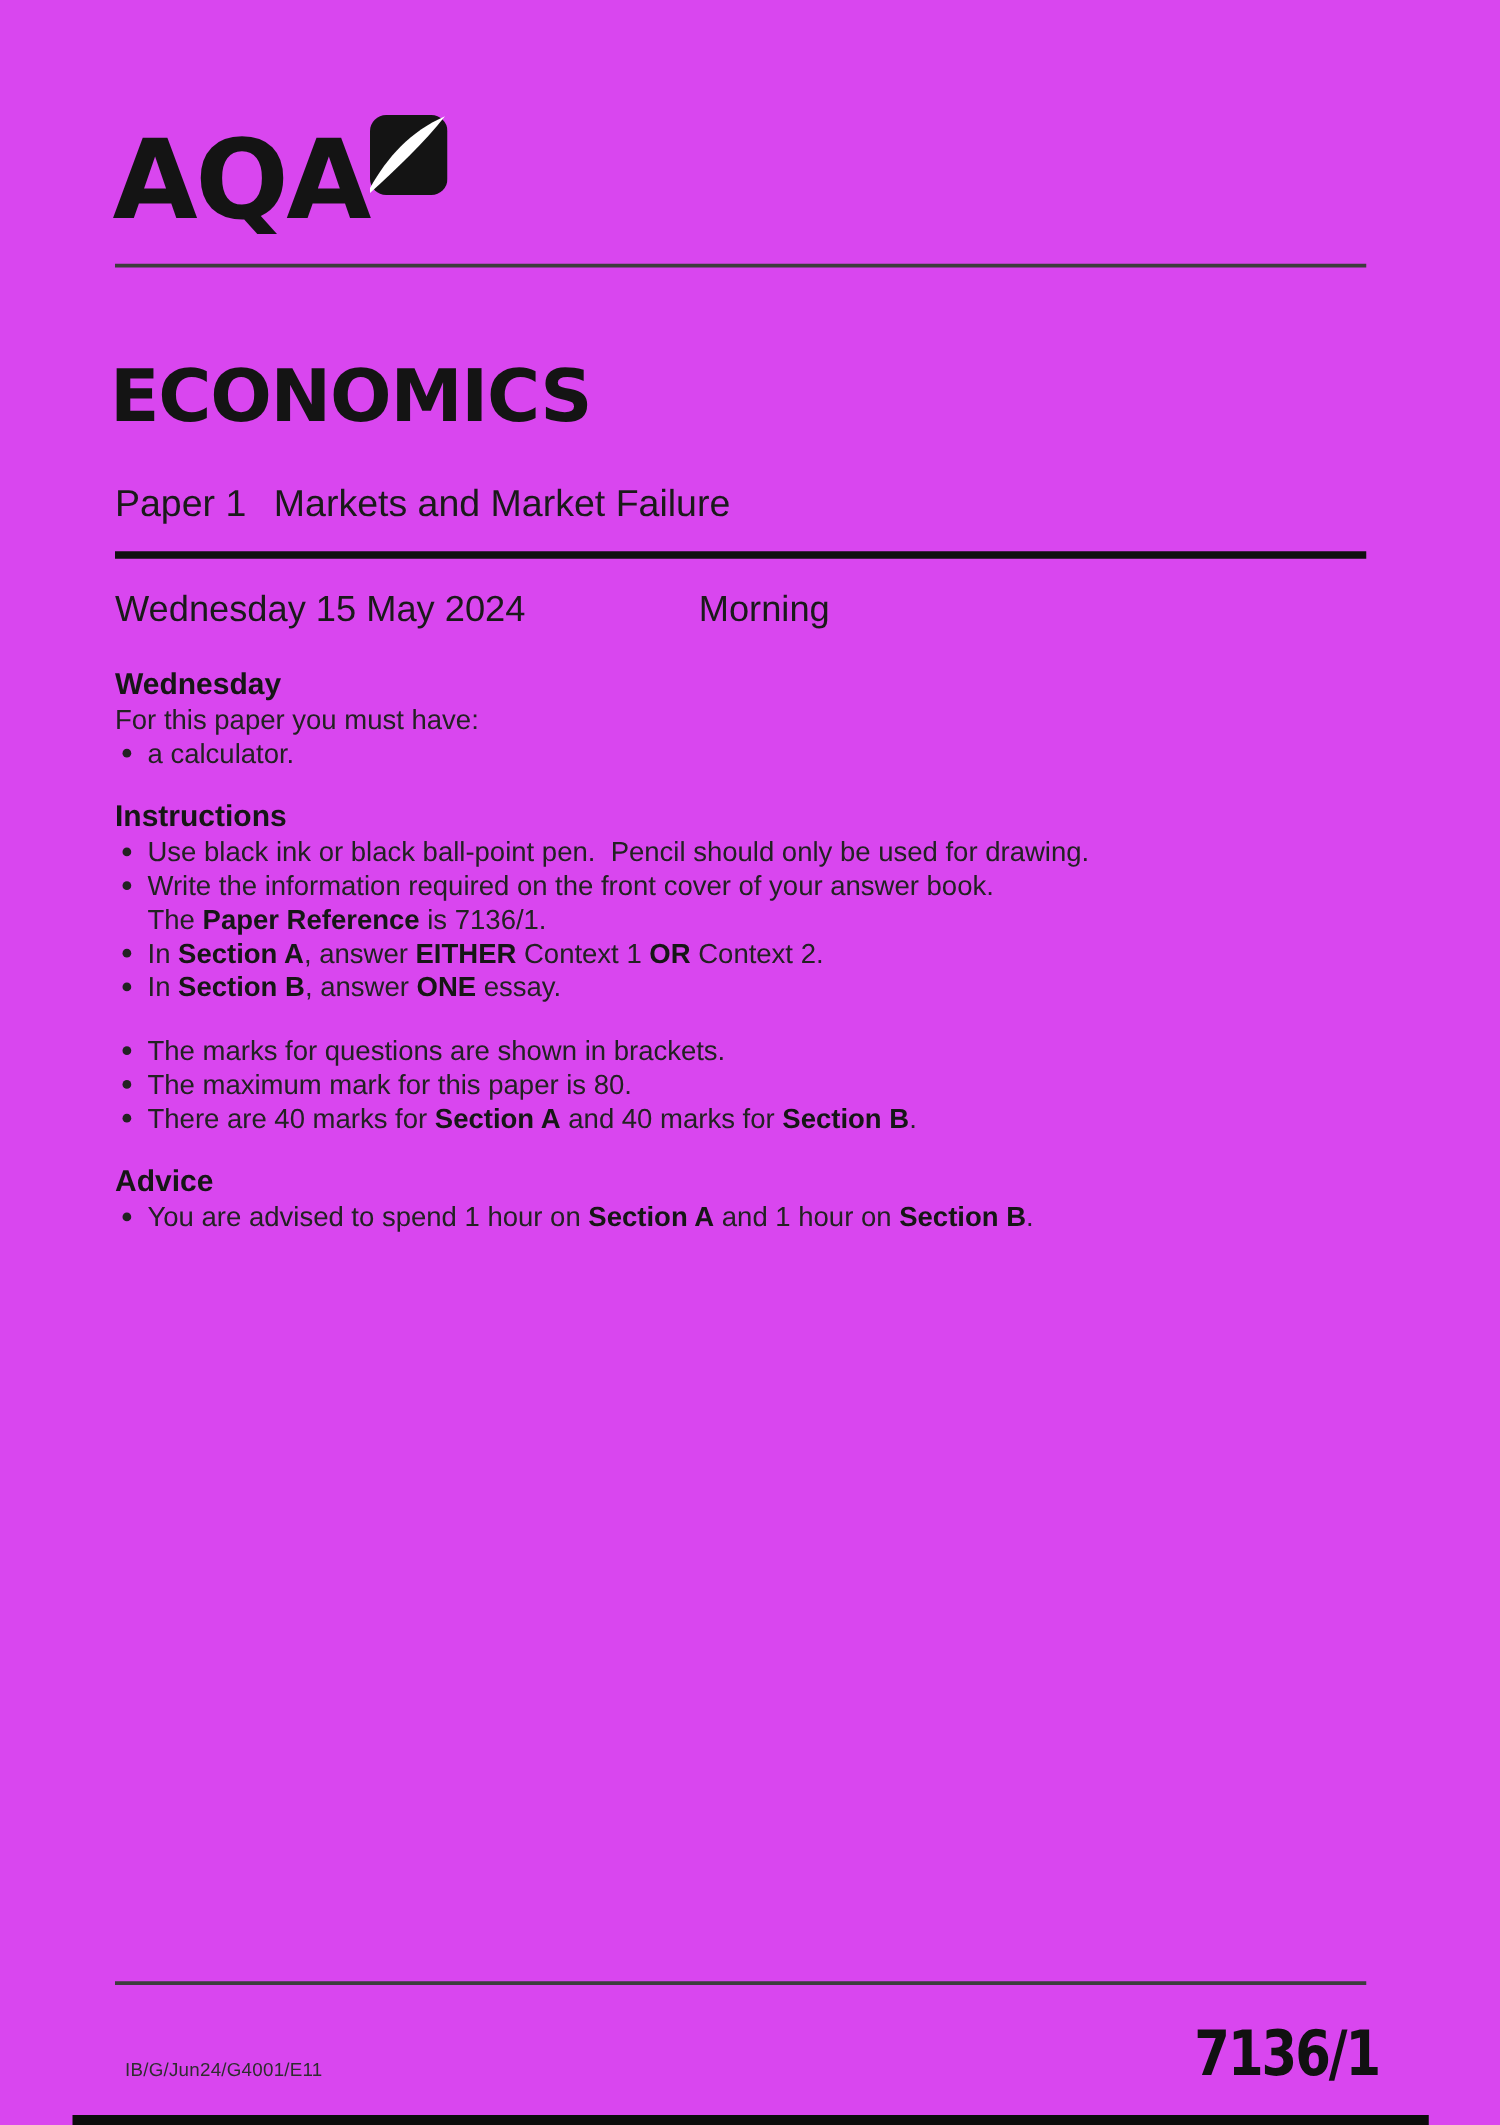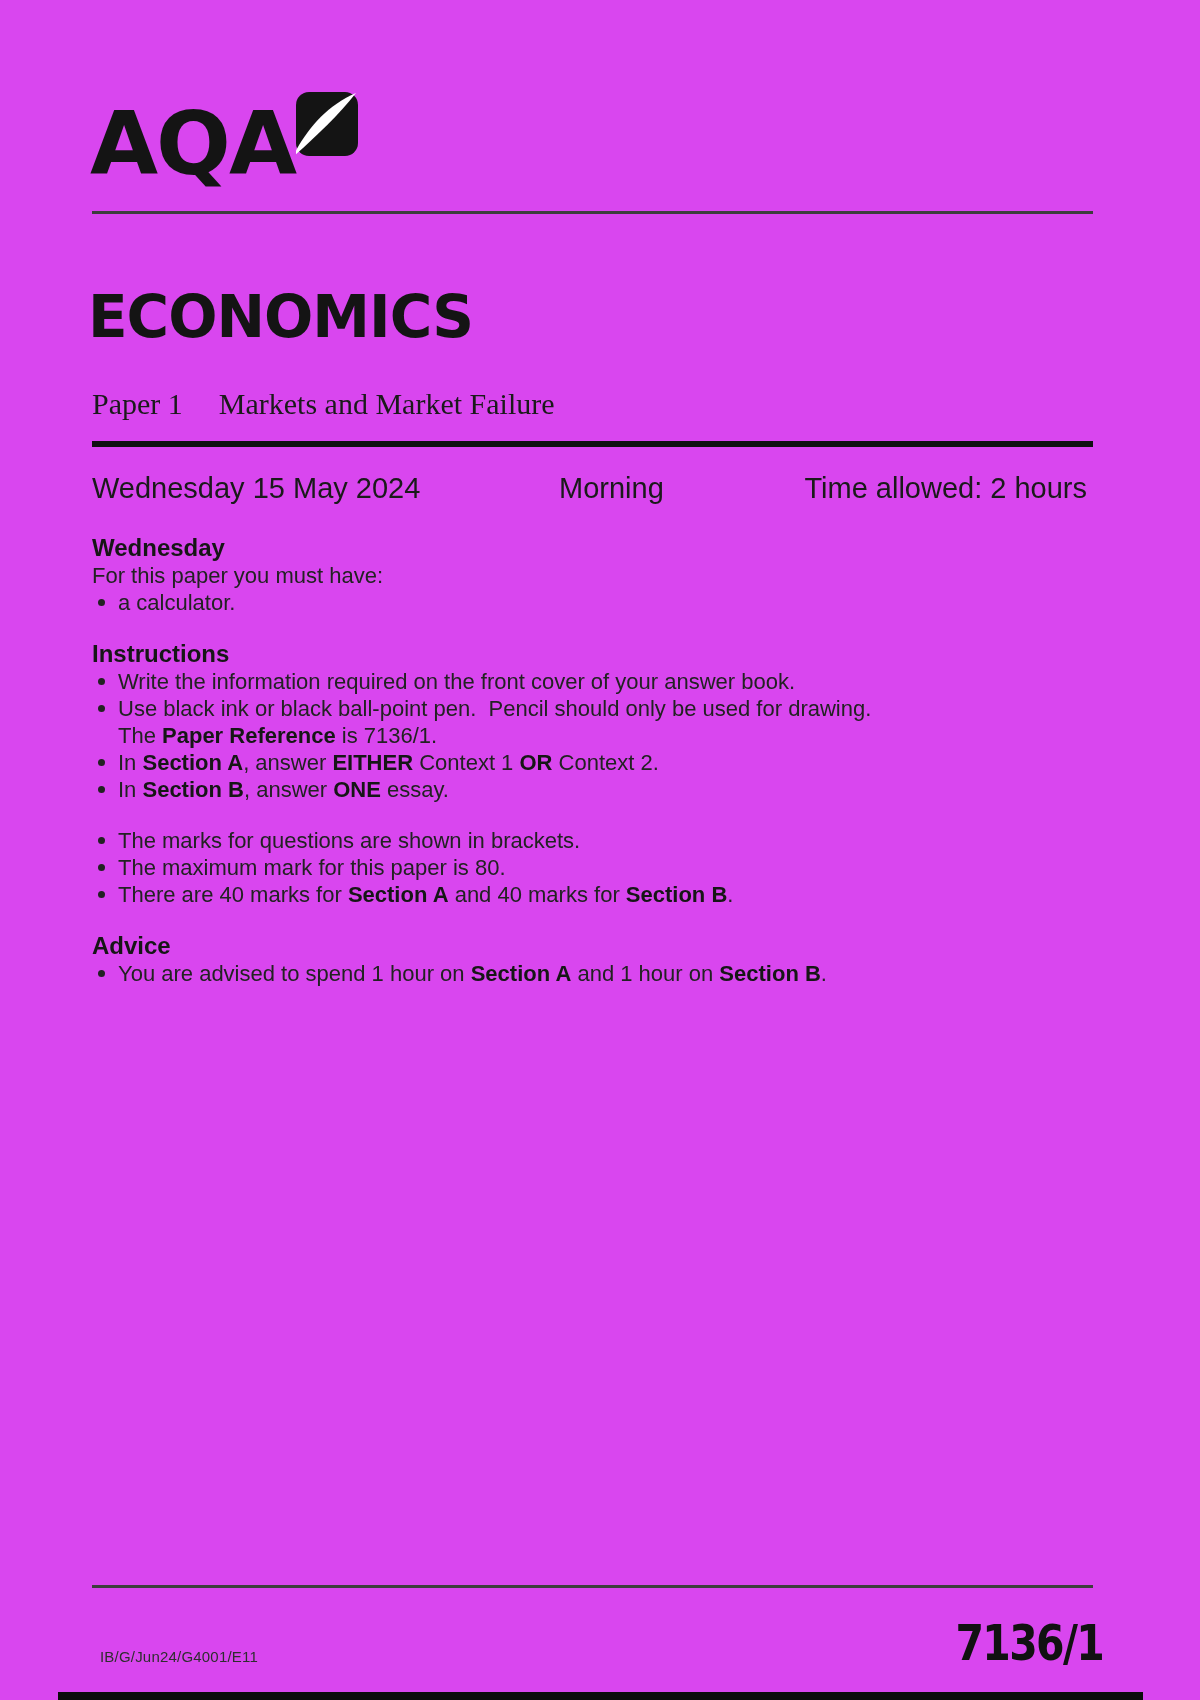--- a/index.html
+++ b/index.html
@@ -31,23 +31,23 @@
     font-family:"DejaVu Sans",sans-serif;
     font-size:55px;font-weight:500;line-height:1;color:#161616;
   }
   .subject{
     position:absolute;left:88px;top:288px;margin:0;
     font-family:"DejaVu Sans",sans-serif;
     font-size:58px;font-weight:bold;letter-spacing:-1px;line-height:1;color:#141414;
   }
   .paper-line{
     position:absolute;left:92px;top:389px;
-    font-family:Liberation Serif, serif;
+    font-family:Liberation Sans, sans-serif;
     font-size:30px;line-height:1;color:#1a1a1a;
-    display:flex;gap:36px;
+    display:flex;gap:22px;
   }
   
   .exam-row{
     position:absolute;left:92px;top:474px;width:1001px;height:34px;
     font-family:Liberation Sans, sans-serif;
     font-size:29px;line-height:1;color:#1a1a1a;
   }
   .exam-date{position:absolute;left:0;}
   .exam-session{position:absolute;left:467px;}
   .exam-time{position:absolute;right:6px;}
@@ -98,33 +98,32 @@
   <div class="paper-line">
     <span>Paper 1</span>
     <span>Markets and Market Failure</span>
   </div>
 
   <div class="rule rule-thick"></div>
 
   <div class="exam-row">
     <span class="exam-date">Wednesday 15 May 2024</span>
     <span class="exam-session">Morning</span>
-    <span class="exam-time">Time allowed: 2 hours</span>
   </div>
 
   <div class="sections" id="sections">
       <section class="info-section">
         <h3>Wednesday</h3>
         <div class="line"><span>For this paper you must have:</span></div>
         <div class="line bullet pad"><span>a calculator.</span></div>
       </section>
       <section class="info-section">
         <h3>Instructions</h3>
+        <div class="line bullet pad"><span>Use black ink or black ball-point pen.&nbsp; Pencil should only be used for drawing.</span></div>
         <div class="line bullet pad"><span>Write the information required on the front cover of your answer book.</span></div>
-        <div class="line bullet pad"><span>Use black ink or black ball-point pen.&nbsp; Pencil should only be used for drawing.</span></div>
         <div class="line pad"><span>The </span><b>Paper Reference</b><span> is 7136/1.</span></div>
         <div class="line bullet pad"><span>In </span><b>Section A</b><span>, answer </span><b>EITHER</b><span> Context 1 </span><b>OR</b><span> Context 2.</span></div>
         <div class="line bullet pad"><span>In </span><b>Section B</b><span>, answer </span><b>ONE</b><span> essay.</span></div>
       </section>
       <section class="info-section">
         <div class="line bullet pad"><span>The marks for questions are shown in brackets.</span></div>
         <div class="line bullet pad"><span>The maximum mark for this paper is 80.</span></div>
         <div class="line bullet pad"><span>There are 40 marks for </span><b>Section A</b><span> and 40 marks for </span><b>Section B</b><span>.</span></div>
       </section>
       <section class="info-section">

